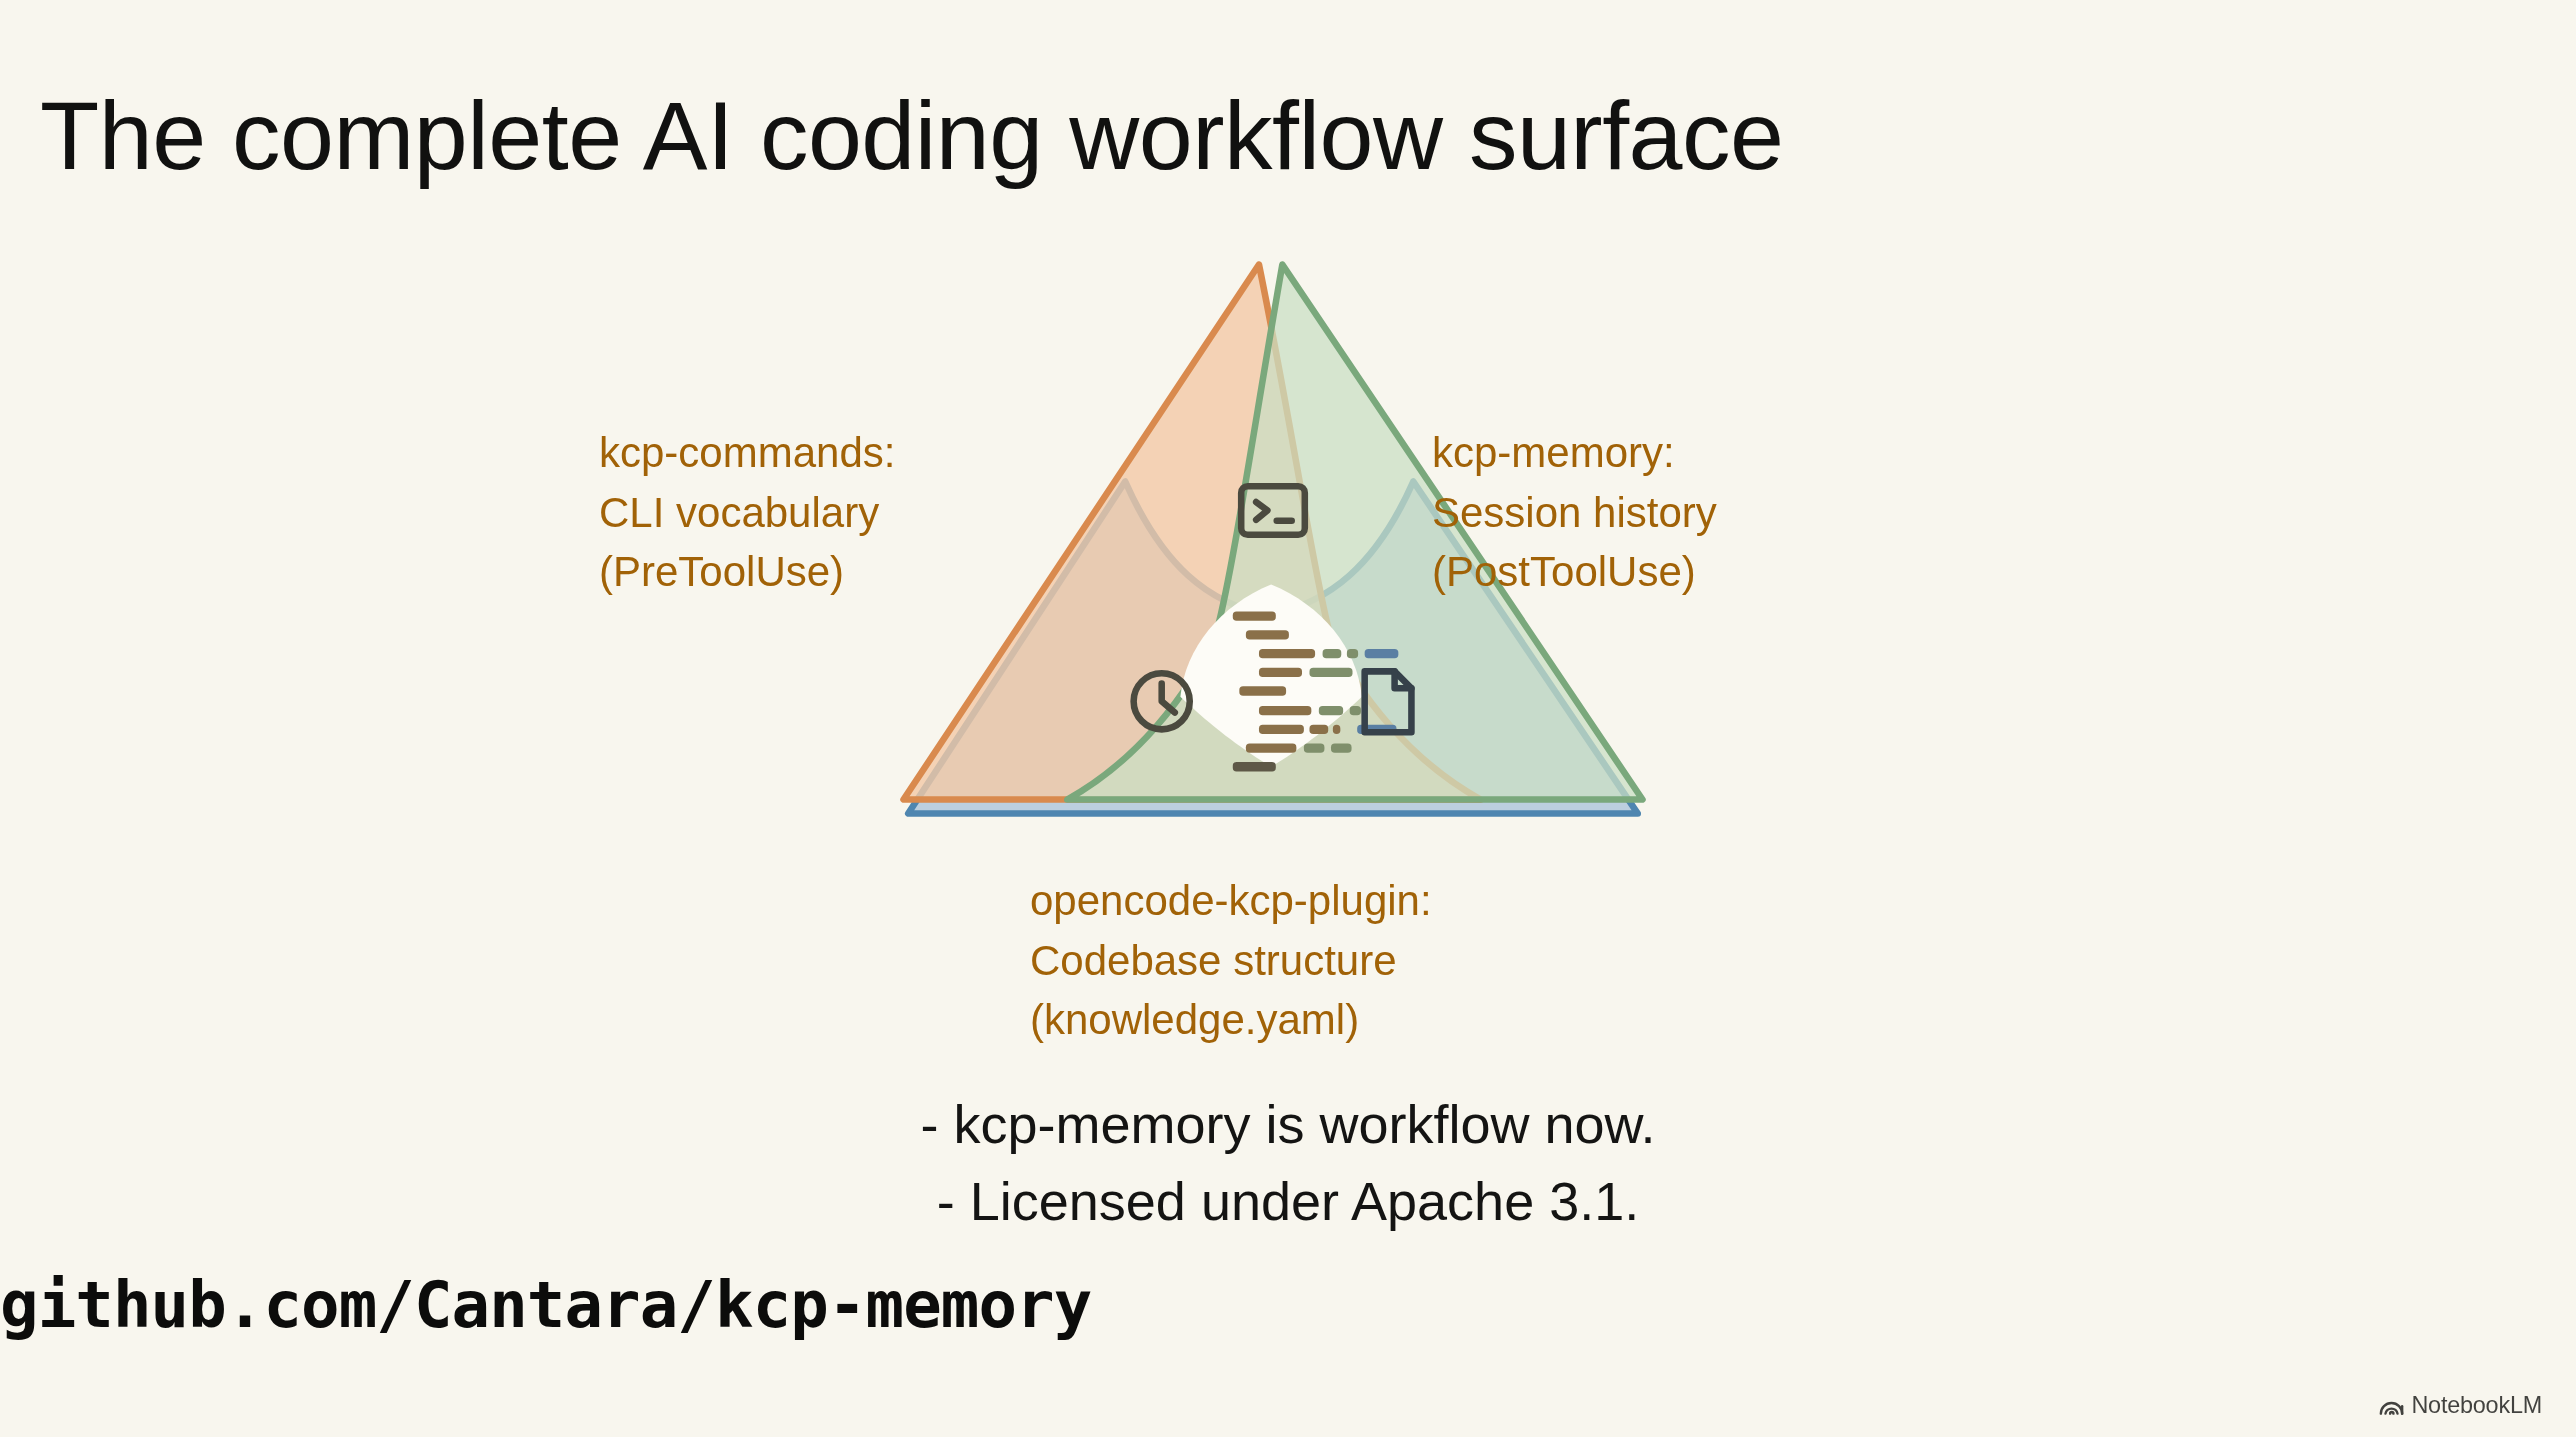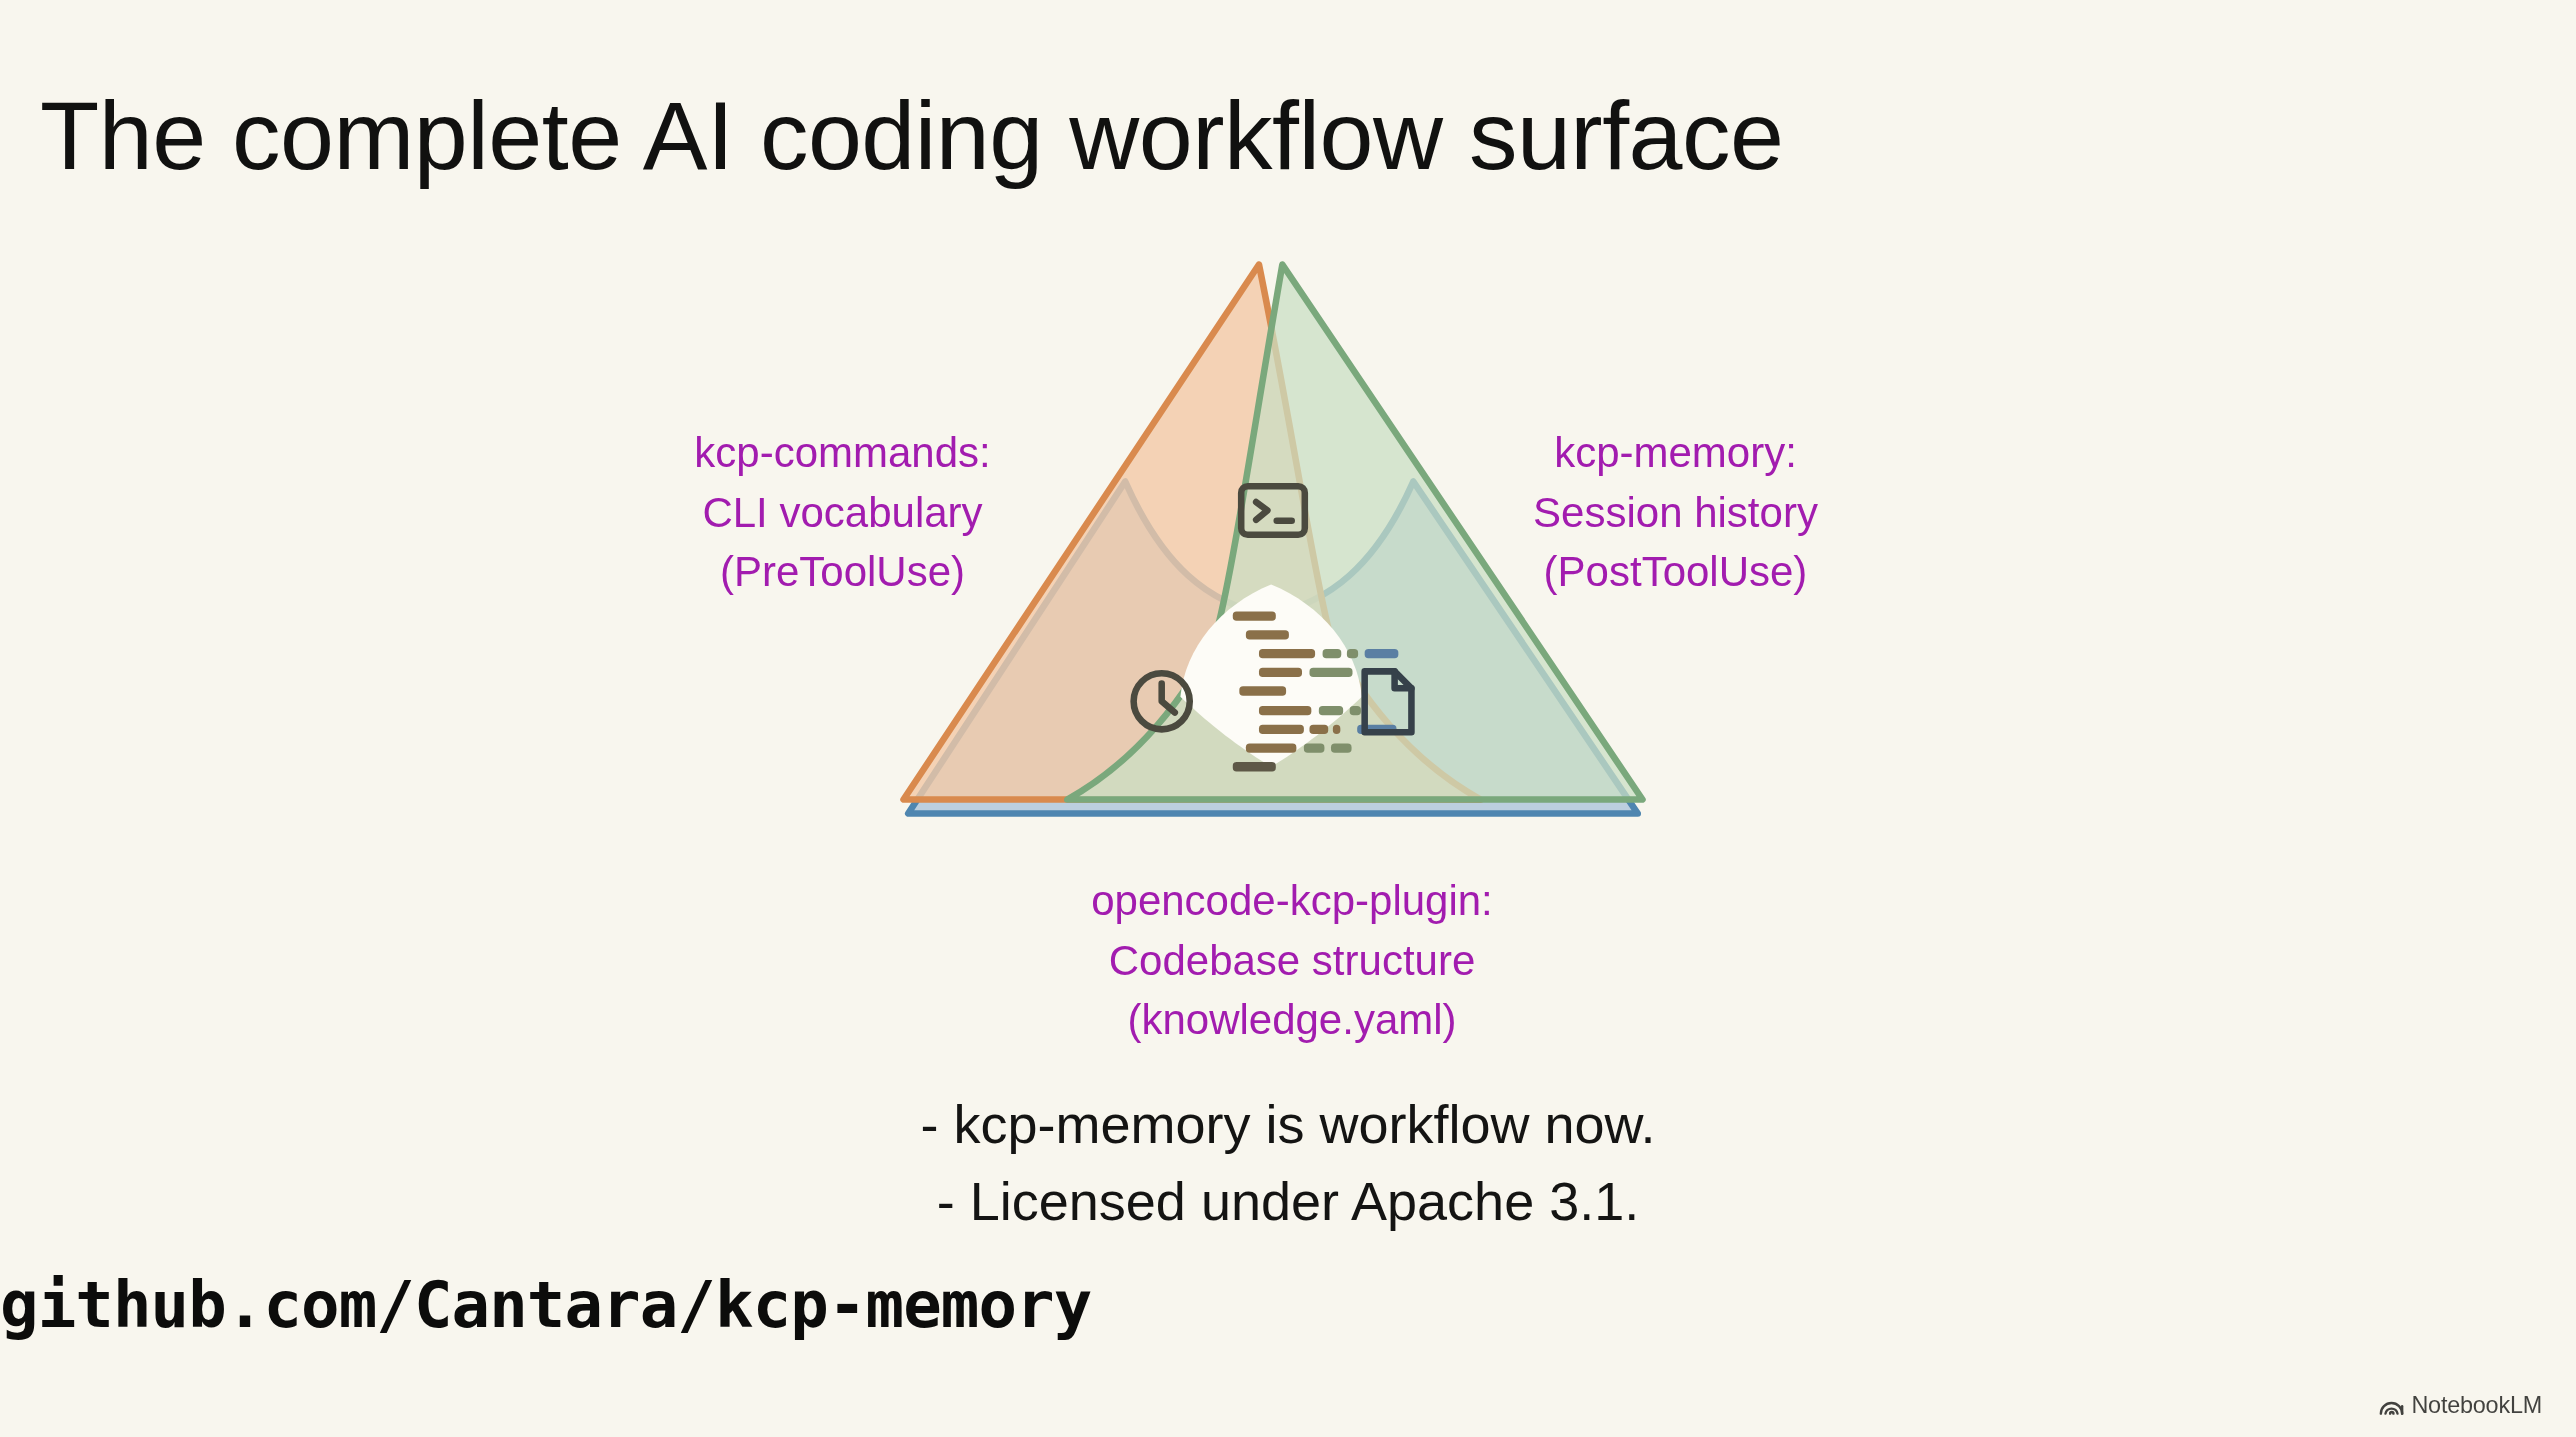--- a/index.html
+++ b/index.html
@@ -48,22 +48,21 @@
     height: 608px;
   }
   .diagram svg { display: block; width: 768px; height: 608px; }
 
   
   .venn-label {
     position: absolute;
     font-size: 42px;
     line-height: 1.42;
     font-weight: 400;
-    color: #a21caf;
-    text-align: center;
+    color: #a16207;
     white-space: nowrap;
   }
   .label-left  { left: 599px;  top: 423px; width: 487px; }
   .label-right { left: 1432px; top: 423px; width: 487px; }
   .label-bottom{ left: 1030px; top: 871px; width: 524px; }
 
   
   .bullets {
     position: absolute;
     left: 0;

